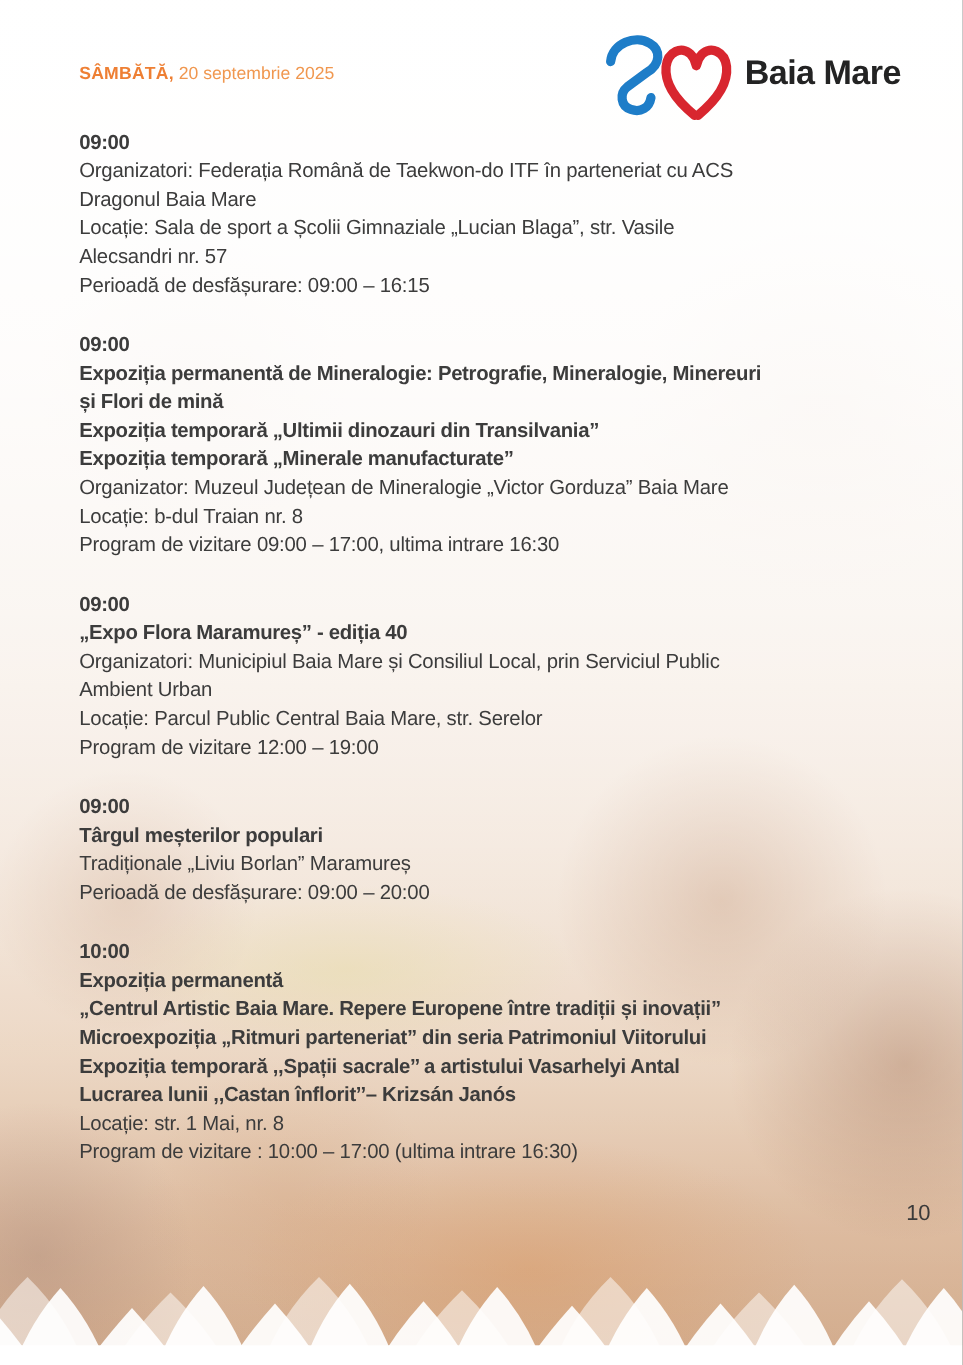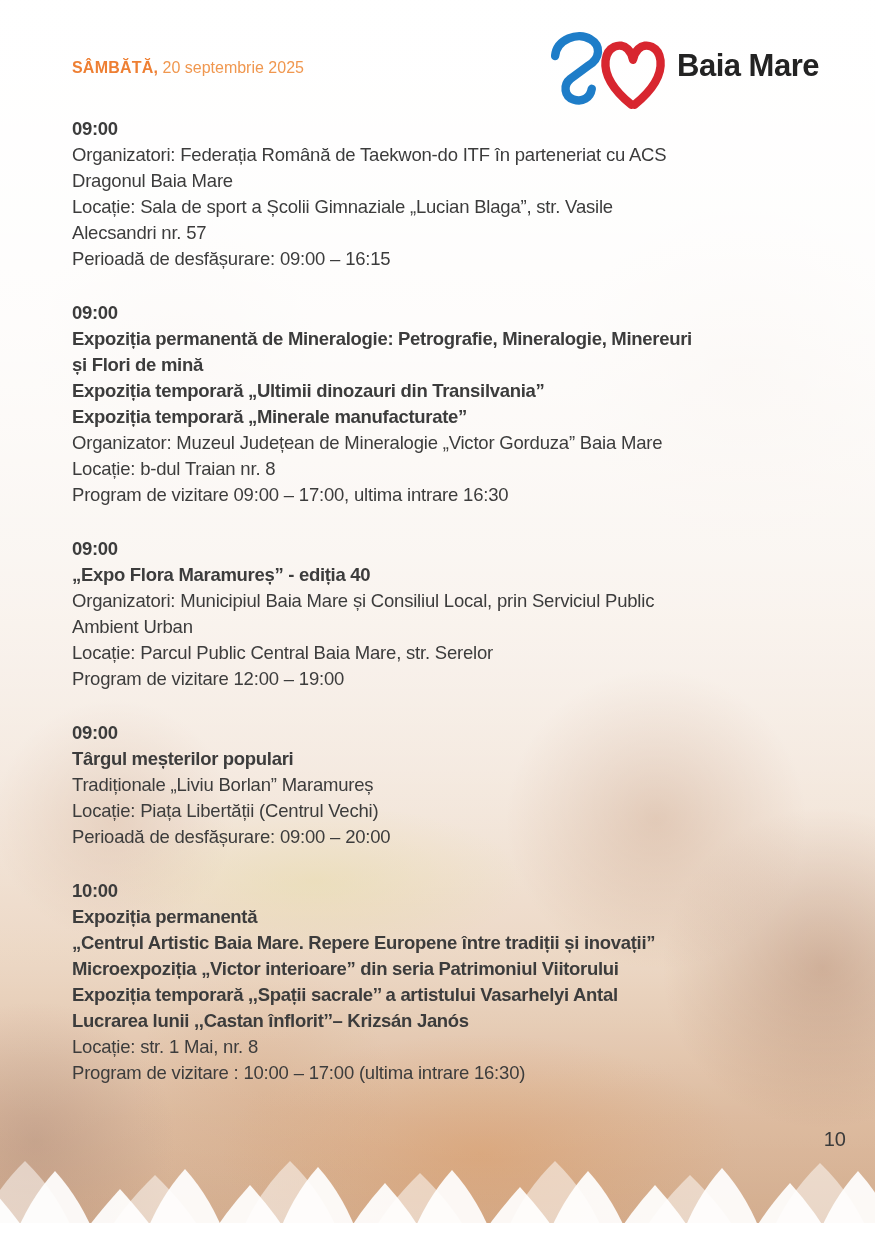--- a/index.html
+++ b/index.html
@@ -38,21 +38,21 @@
     color:#232323;letter-spacing:-.5px;white-space:nowrap;
   }
   .events{position:absolute;left:72px;top:116px;width:785px;}
   .event{margin-bottom:28px;}
   .line{
     font-size:18.5px;line-height:26px;color:var(--text,#3C3C3C);
     white-space:nowrap;letter-spacing:-.2px;
   }
   .line.bold{font-weight:bold;letter-spacing:-.3px;}
   .page-number{
-    position:absolute;right:29px;top:1128px;font-size:20px;color:#3a3a3a;
+    position:absolute;right:29px;top:1092px;font-size:20px;color:#3a3a3a;
   }
   .leaf-border{position:absolute;left:0;bottom:0;width:875px;height:80px;display:block;}
 </style>
 </head>
 <body>
 
 <div class="page">
   <div class="bg"></div>
 
   <div class="date">
@@ -101,31 +101,30 @@
           <div class="line">Locație: Parcul Public Central Baia Mare, str. Serelor</div>
           <div class="line">Program de vizitare 12:00 – 19:00</div>
         </div>
     </section>
 
     <section class="event">
       <div class="line bold time">09:00</div>
       <div>
           <div class="line bold">Târgul meșterilor populari</div>
           <div class="line">Tradiționale „Liviu Borlan” Maramureș</div>
-          <div class="line">Locație: Piața Libertății (Centrul Vechi)</div>
           <div class="line">Perioadă de desfășurare: 09:00 – 20:00</div>
         </div>
     </section>
 
     <section class="event">
       <div class="line bold time">10:00</div>
       <div>
           <div class="line bold">Expoziția permanentă</div>
           <div class="line bold">„Centrul Artistic Baia Mare. Repere Europene între tradiții și inovații”</div>
-          <div class="line bold">Microexpoziția „Victor interioare” din seria Patrimoniul Viitorului</div>
+          <div class="line bold">Microexpoziția „Ritmuri parteneriat” din seria Patrimoniul Viitorului</div>
           <div class="line bold">Expoziția temporară ,,Spații sacrale’’ a artistului Vasarhelyi Antal</div>
           <div class="line bold">Lucrarea lunii ,,Castan înflorit’’– Krizsán Janós</div>
           <div class="line">Locație: str. 1 Mai, nr. 8</div>
           <div class="line">Program de vizitare : 10:00 – 17:00 (ultima intrare 16:30)</div>
         </div>
     </section>
   </main>
 
   <div class="page-number">10</div>
 

